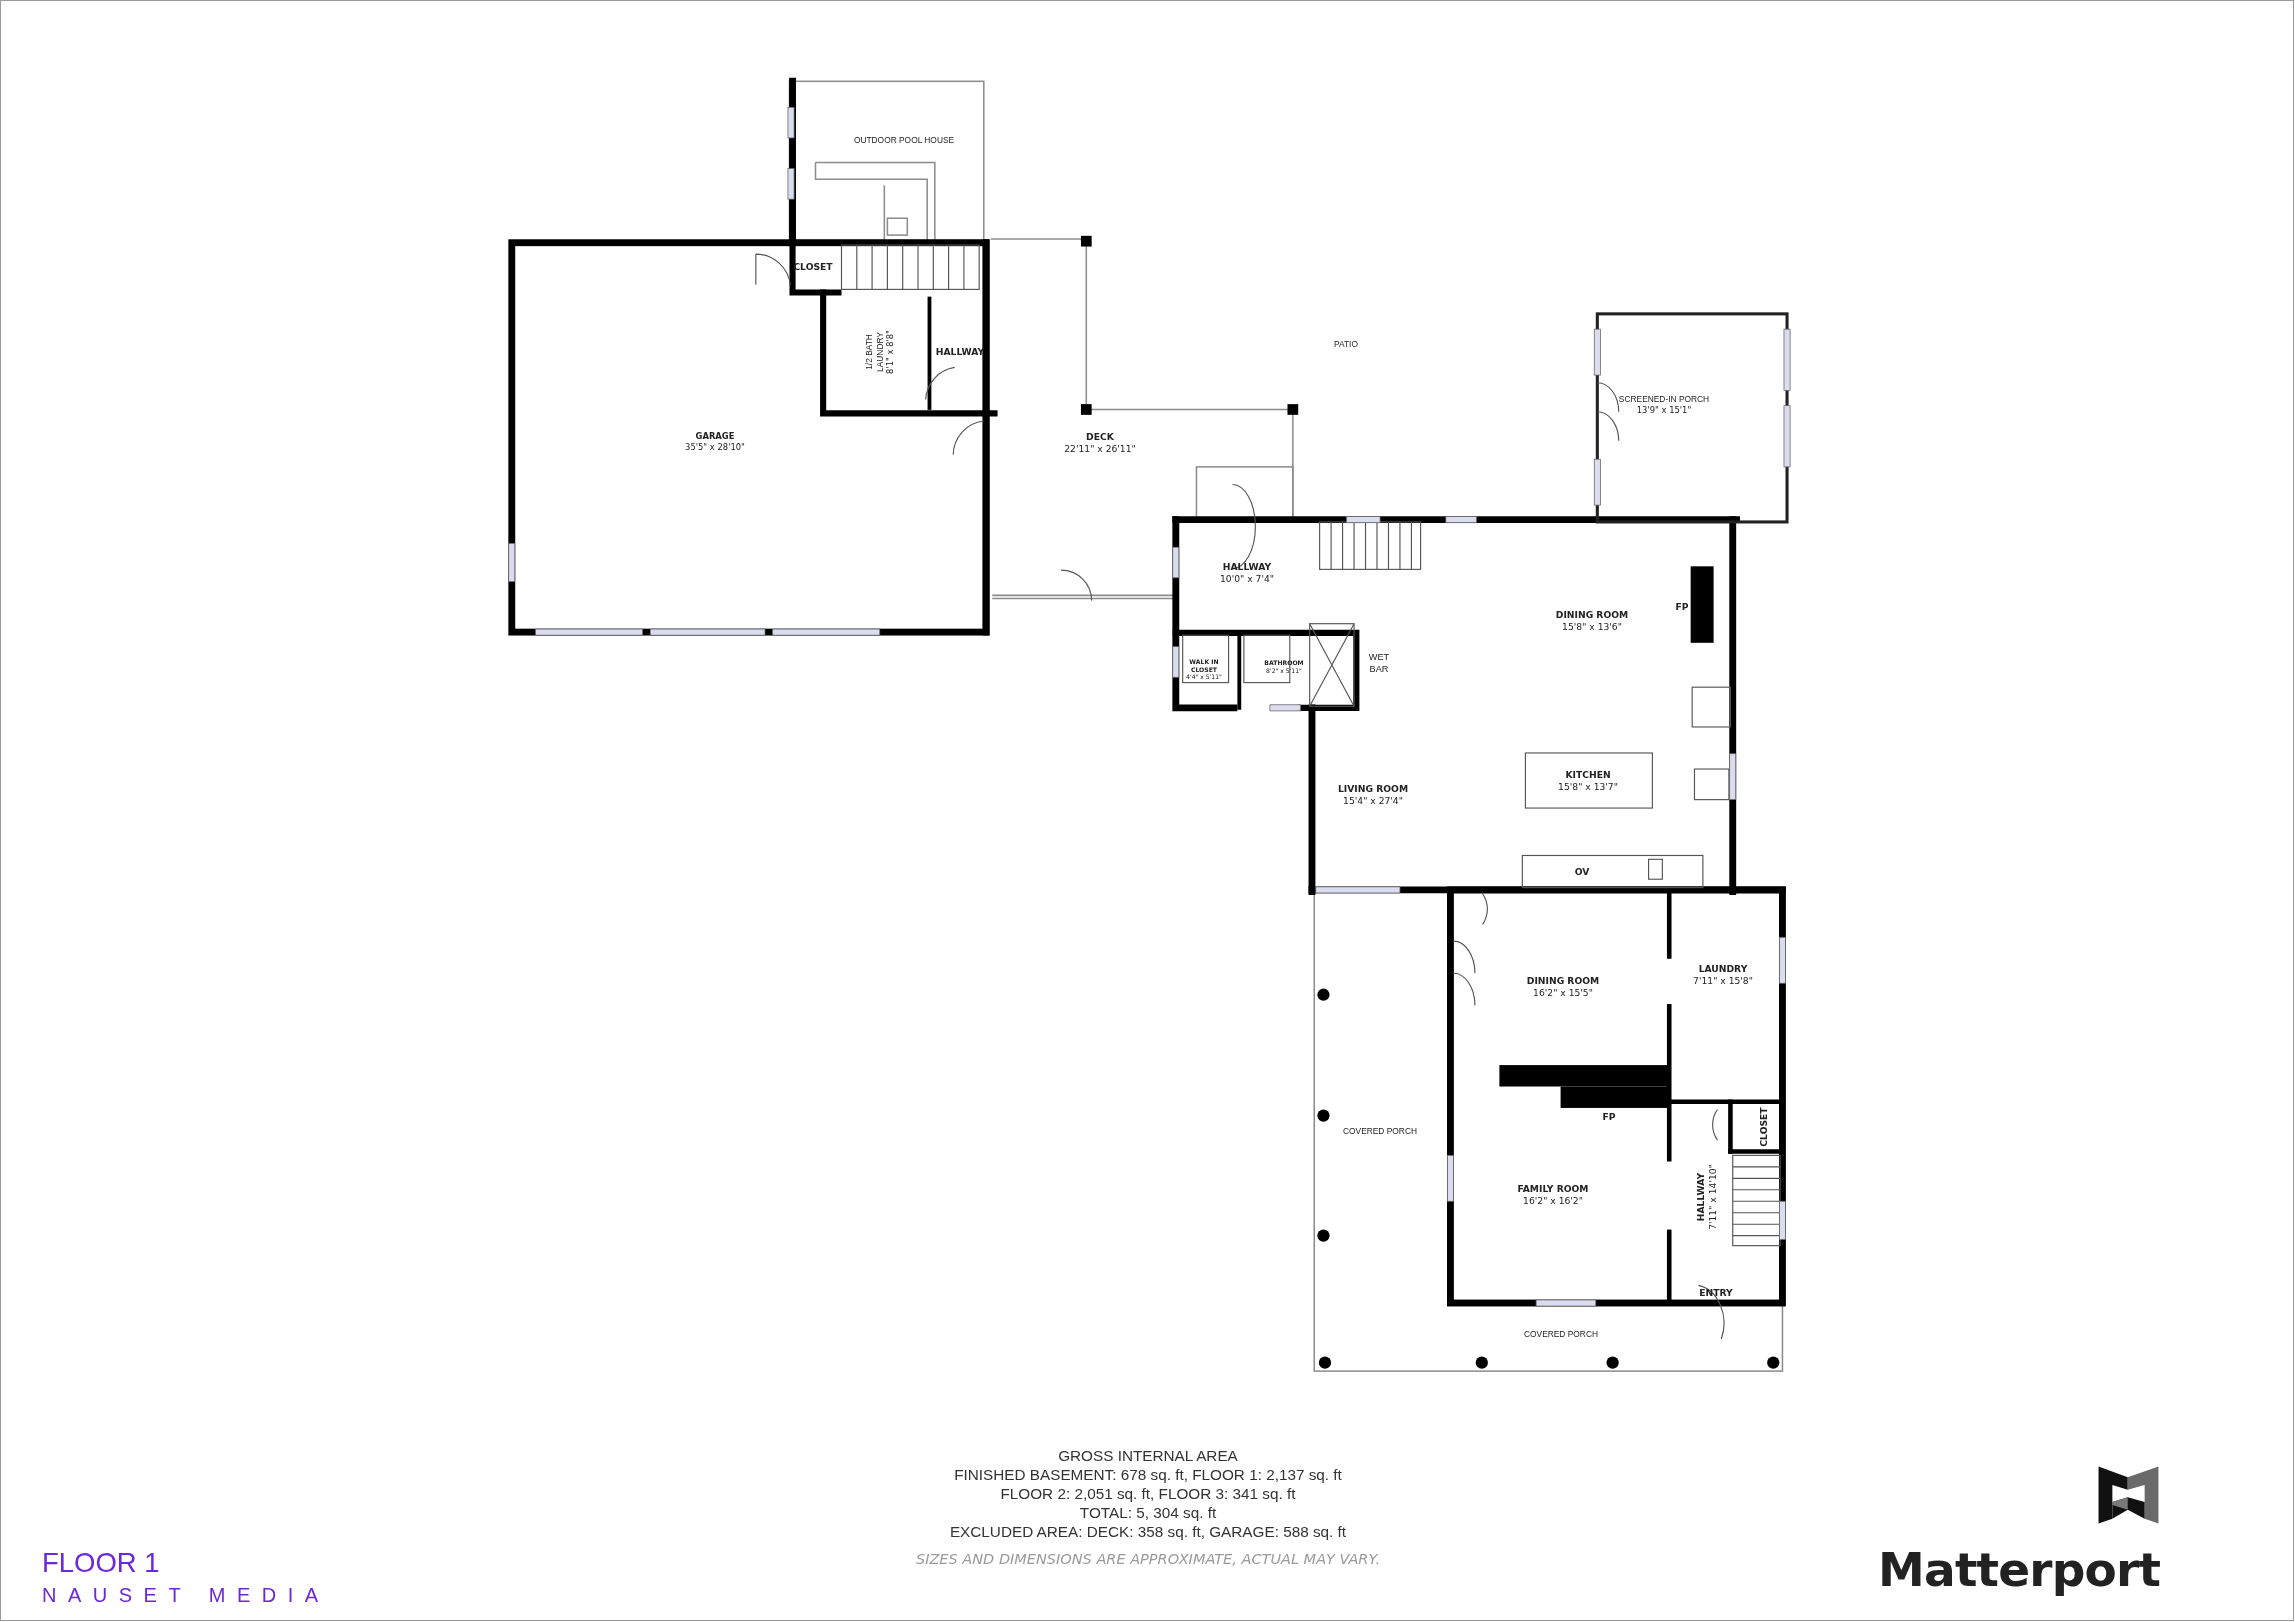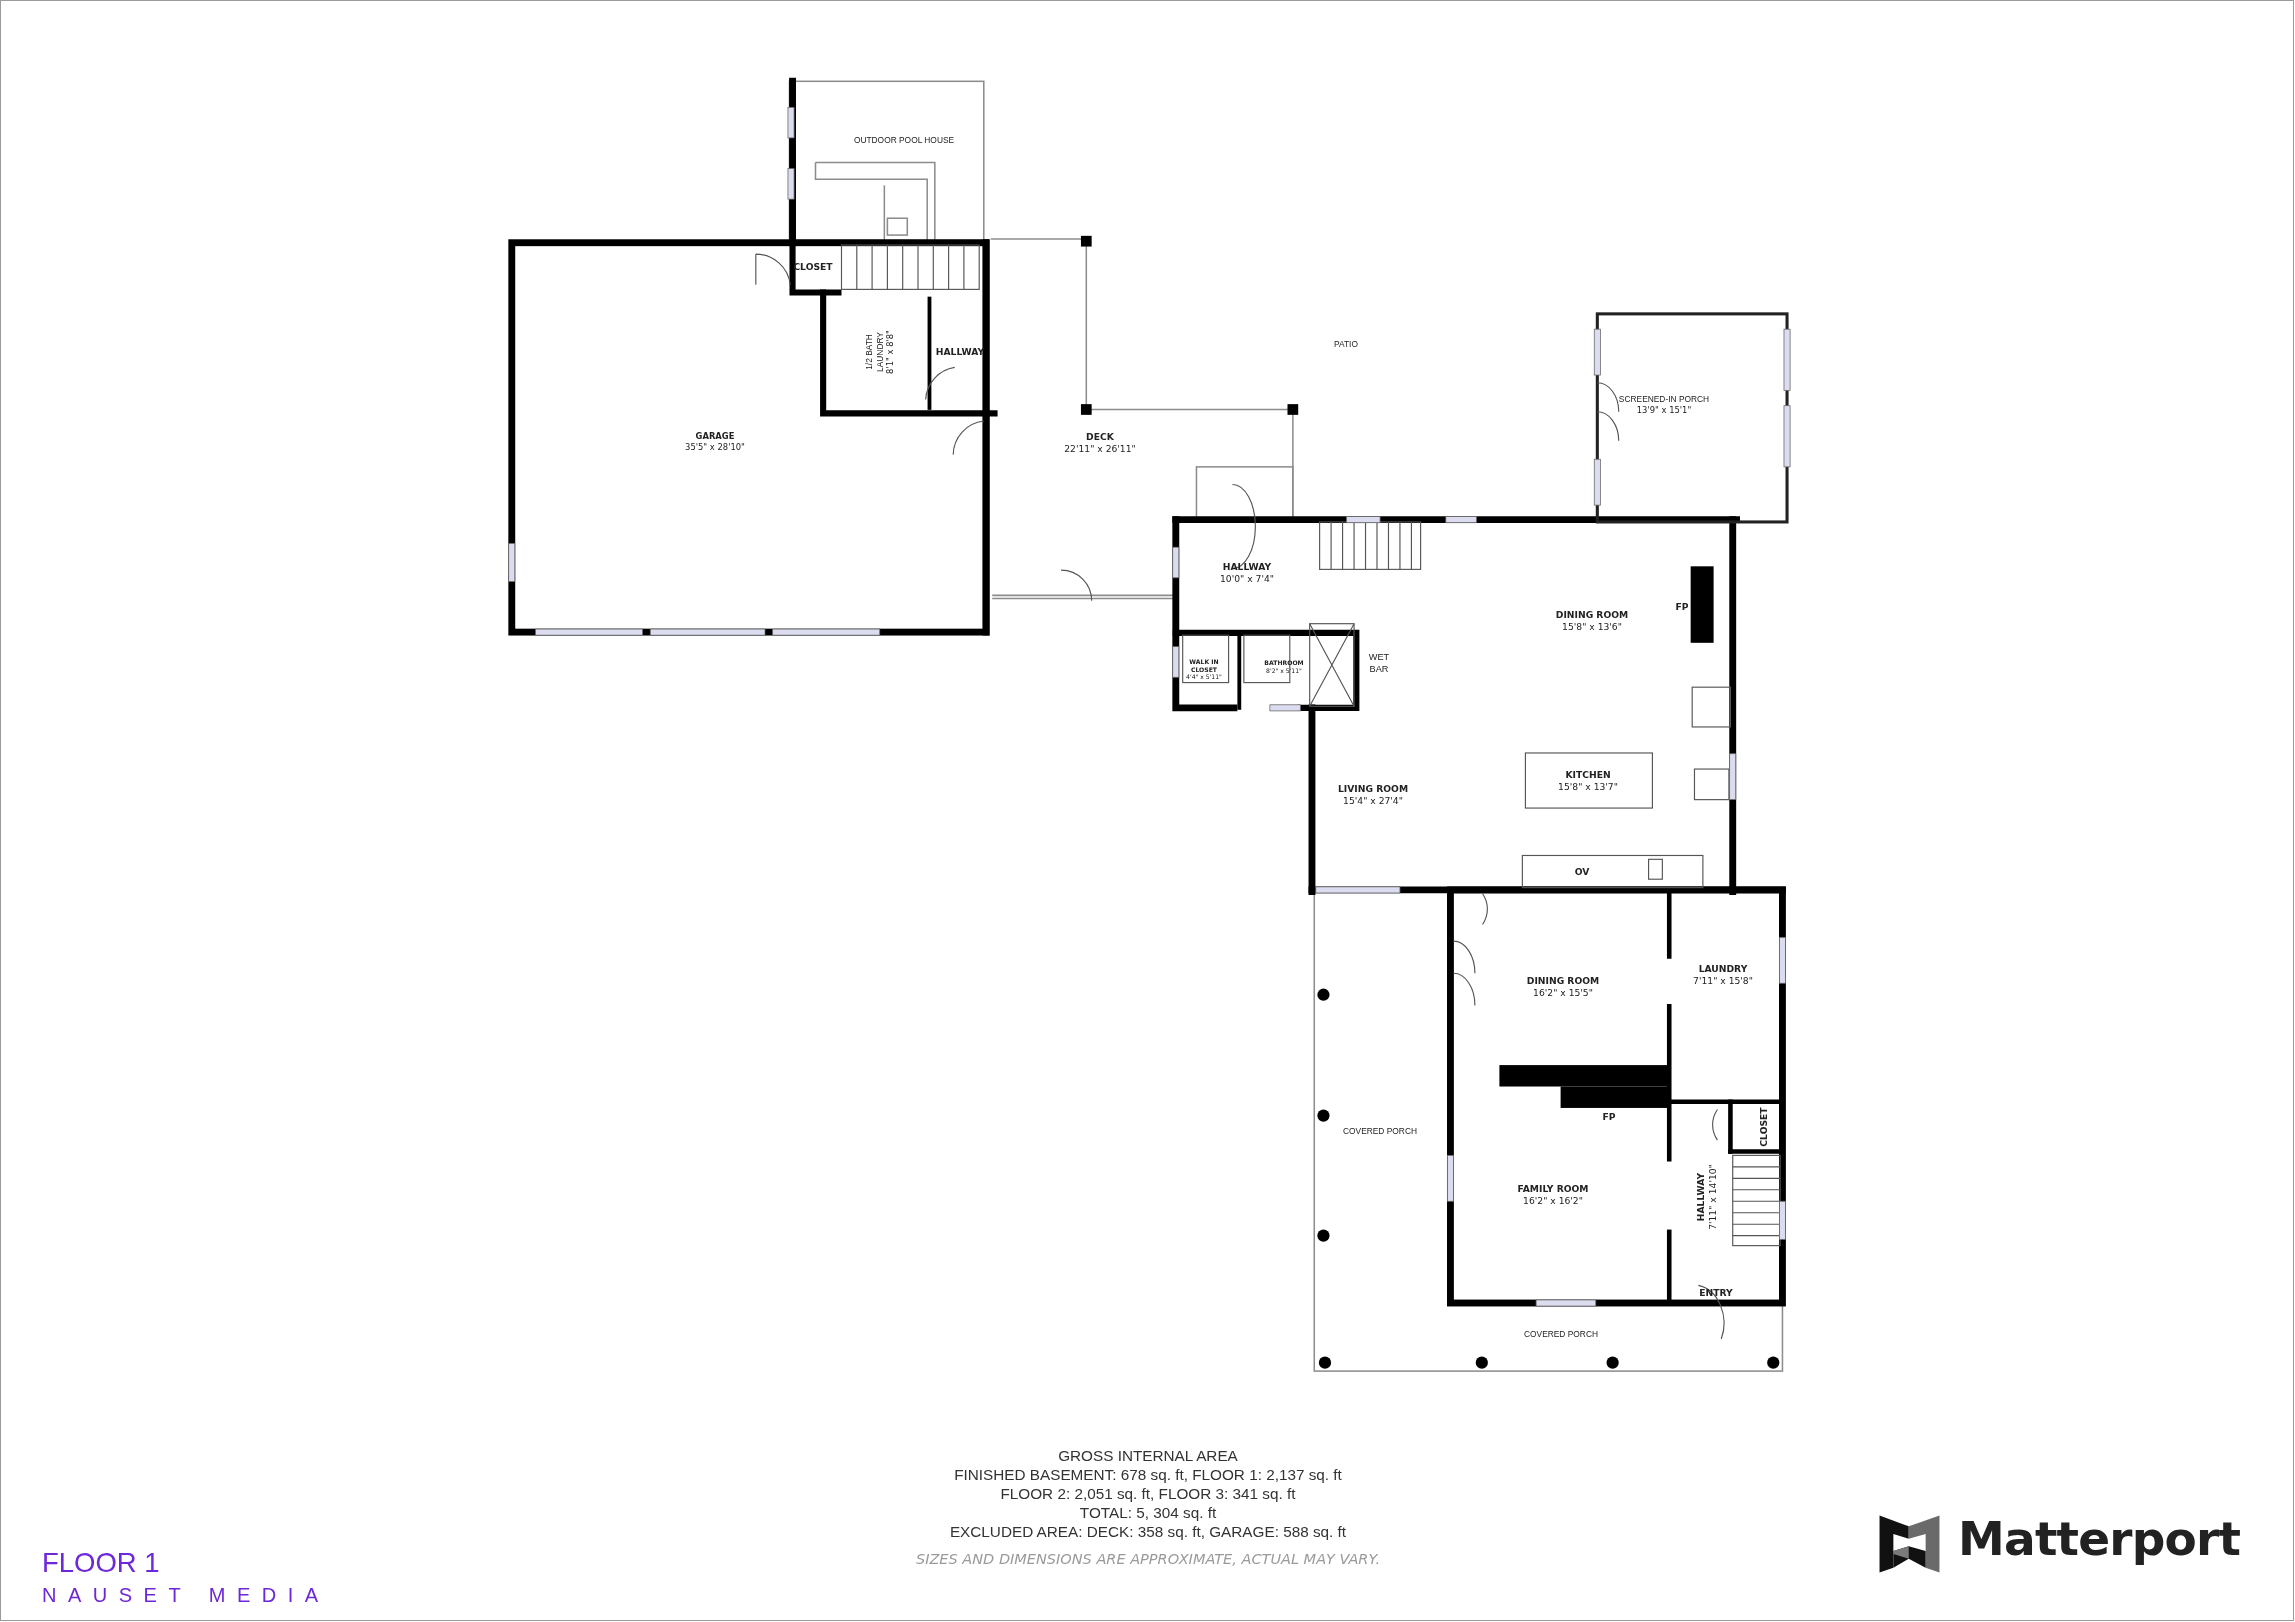--- a/index.html
+++ b/index.html
@@ -11,21 +11,21 @@
   .lbl .d { display:block; }
   .lbl.sm { font-size:8.4px; }
   .lbl.md { font-size:9.2px; }
   .lbl.thin .n { font-weight:normal; font-family:"Liberation Sans", sans-serif; }
   .vert { transform:translate(-50%,-50%) rotate(-90deg); }
   .area { position:absolute; left:1148px; top:1446px; transform:translateX(-50%); text-align:center; font-family:"Liberation Sans", sans-serif; font-size:15.3px; line-height:19px; color:#333; }
   .area .note { margin-top:9.2px; color:#9a9a9a; font-family:"DejaVu Sans", sans-serif; font-size:14.5px;font-style:italic; }
   .floor { position:absolute; left:42px; top:1547px; font-family:"Liberation Sans", sans-serif; color:#6d28d9; }
   .floor .f1 { font-size:27.5px; line-height:31px; }
   .floor .brand { font-size:20px; letter-spacing:11.5px; line-height:34px; }
-  .mp { position:absolute; left:1878px; top:1511px; display:flex; align-items:flex-start; gap:17px; }
+  .mp { position:absolute; left:1878px; top:1462px; display:flex; align-items:flex-end; gap:17px;flex-direction:column; }
   .mp .word { font-family:"DejaVu Sans", sans-serif; font-weight:bold; font-size:47px; color:#222; letter-spacing:-0.8px; }
 </style>
 </head>
 <body>
 
 <div class="frame"></div>
 
 <svg class="plan" width="2295" height="1623" viewBox="0 0 3000 2121">
 
   <g fill="none" stroke="#8c8c8c" stroke-width="2">

